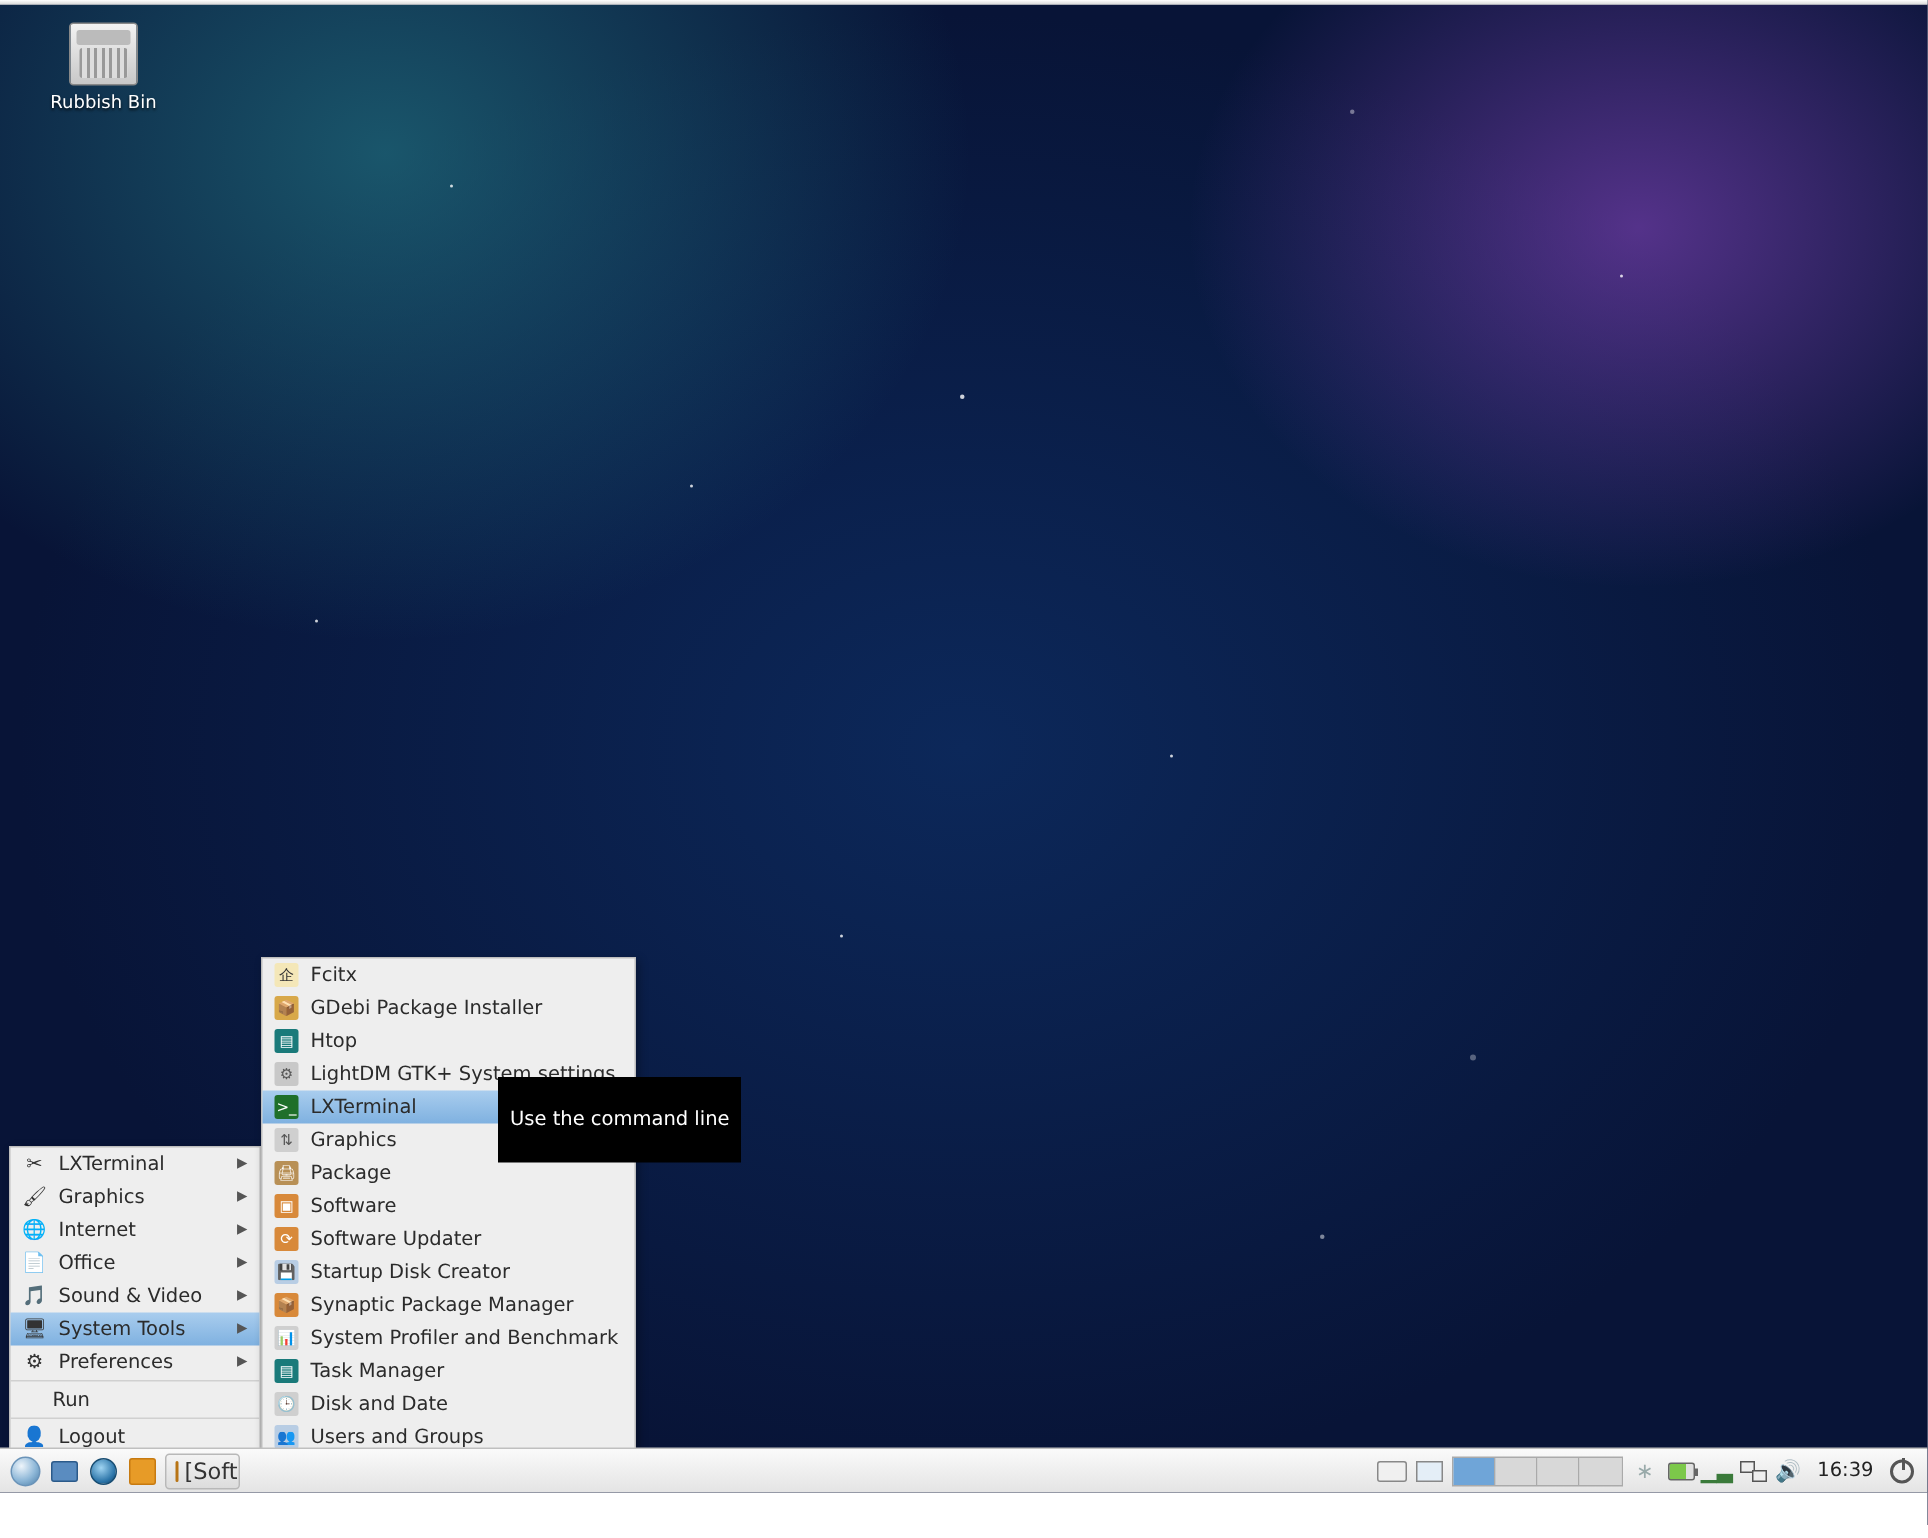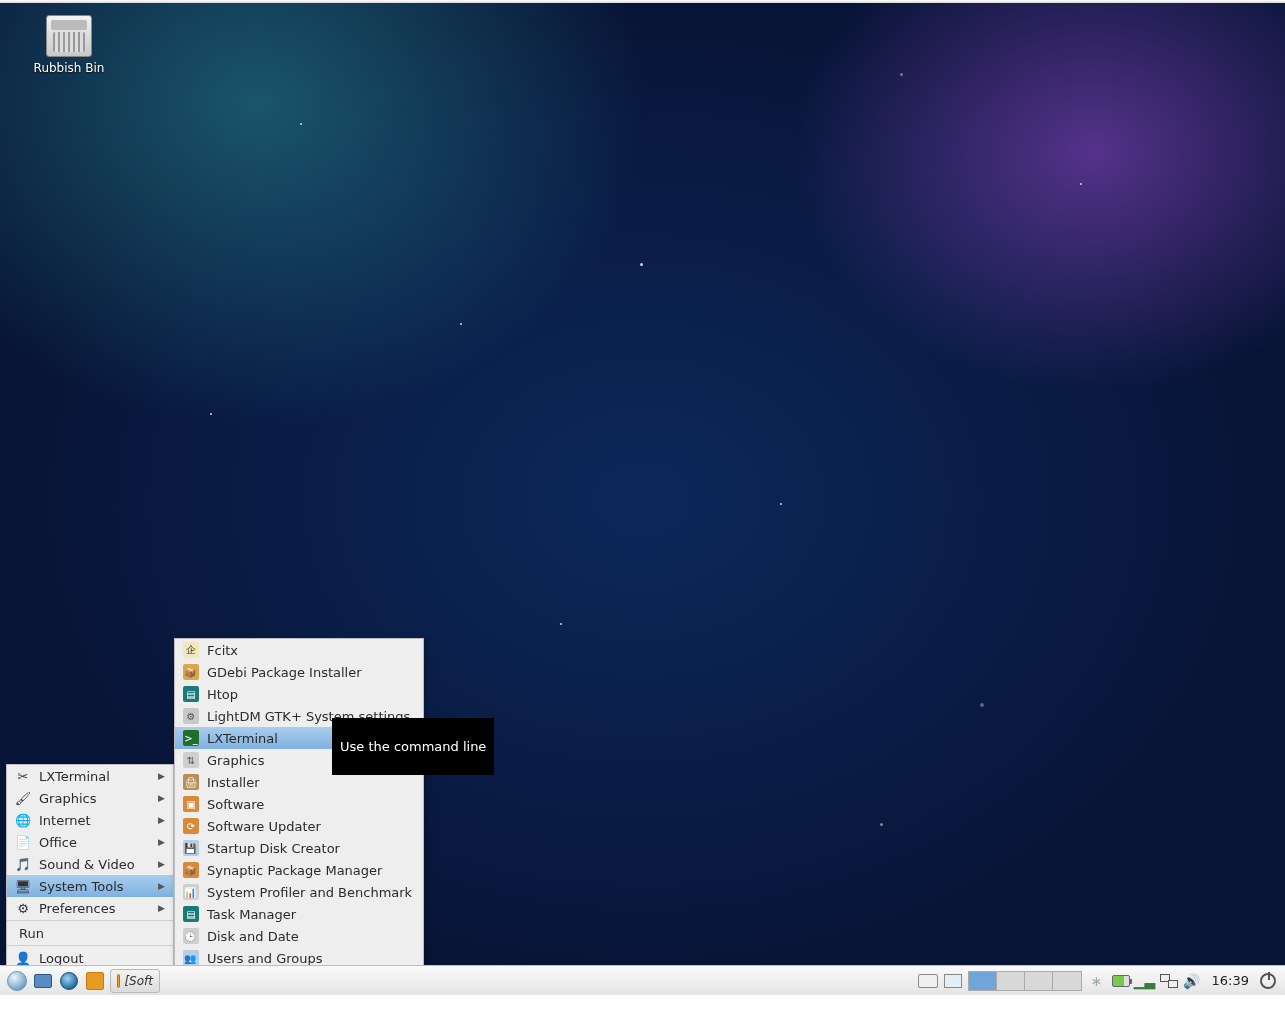--- a/index.html
+++ b/index.html
@@ -129,22 +129,22 @@
   border: 1px solid #184d72;
 }
 .iconify-icon {
   width: 18px; height: 18px; background: #e79b27; border: 1px solid #c77a10; border-radius: 2px;
 }
 .task-btn {
   height: 24px; display: flex; align-items: center; gap: 4px;
   padding: 0 6px; margin-left: 2px;
   background: linear-gradient(to bottom, #f3f3f3, #dcdcdc);
   border: 1px solid #b8b8b8; border-radius: 3px;
-  cursor: pointer; font-size: 12px;
-  max-width: 50px; overflow: hidden; white-space: nowrap; font-style: italic;
+  cursor: pointer; font-size: 15px;
+  max-width: 50px; overflow: hidden; white-space: nowrap;
 }
 .task-btn .task-ico {
   width: 14px; height: 14px; background: #e79b27; border: 1px solid #b87415; border-radius: 2px;
 }
 
 .panel .spacer { flex: 1; }
 
 .tray { display: flex; align-items: center; gap: 6px; padding-right: 8px; }
 .pager {
   display: flex; gap: 0; border: 1px solid #aaa; height: 20px;
@@ -248,21 +248,21 @@
       <span class="mm-icon">🖥</span>
       <span>System Tools</span>
       <span class="arrow">▶</span>
     </div>
     <div class="mm-item">
       <span class="mm-icon">⚙</span>
       <span>Preferences</span>
       <span class="arrow">▶</span>
     </div>
     <div class="sep"></div>
-    <div class="mm-item" style="padding-left:12px">
+    <div class="mm-item" style="padding-left:28px">
       <span>Run</span>
     </div>
     <div class="sep"></div>
     <div class="mm-item logout">
       <span class="mm-icon">👤</span>
       <span>Logout</span>
     </div>
   </div>
 
   <div class="submenu">
@@ -285,21 +285,21 @@
     <div class="sm-item active">
       <span class="sm-icon ic-term">&gt;_</span>
       <span>LXTerminal</span>
     </div>
     <div class="sm-item">
       <span class="sm-icon ic-net">⇅</span>
       <span>Graphics</span>
     </div>
     <div class="sm-item">
       <span class="sm-icon ic-printer">🖨</span>
-      <span>Installer</span>
+      <span>Package</span>
     </div>
     <div class="sm-item">
       <span class="sm-icon ic-soft">▣</span>
       <span>Software</span>
     </div>
     <div class="sm-item">
       <span class="sm-icon ic-upd">⟳</span>
       <span>Software Updater</span>
     </div>
     <div class="sm-item">

